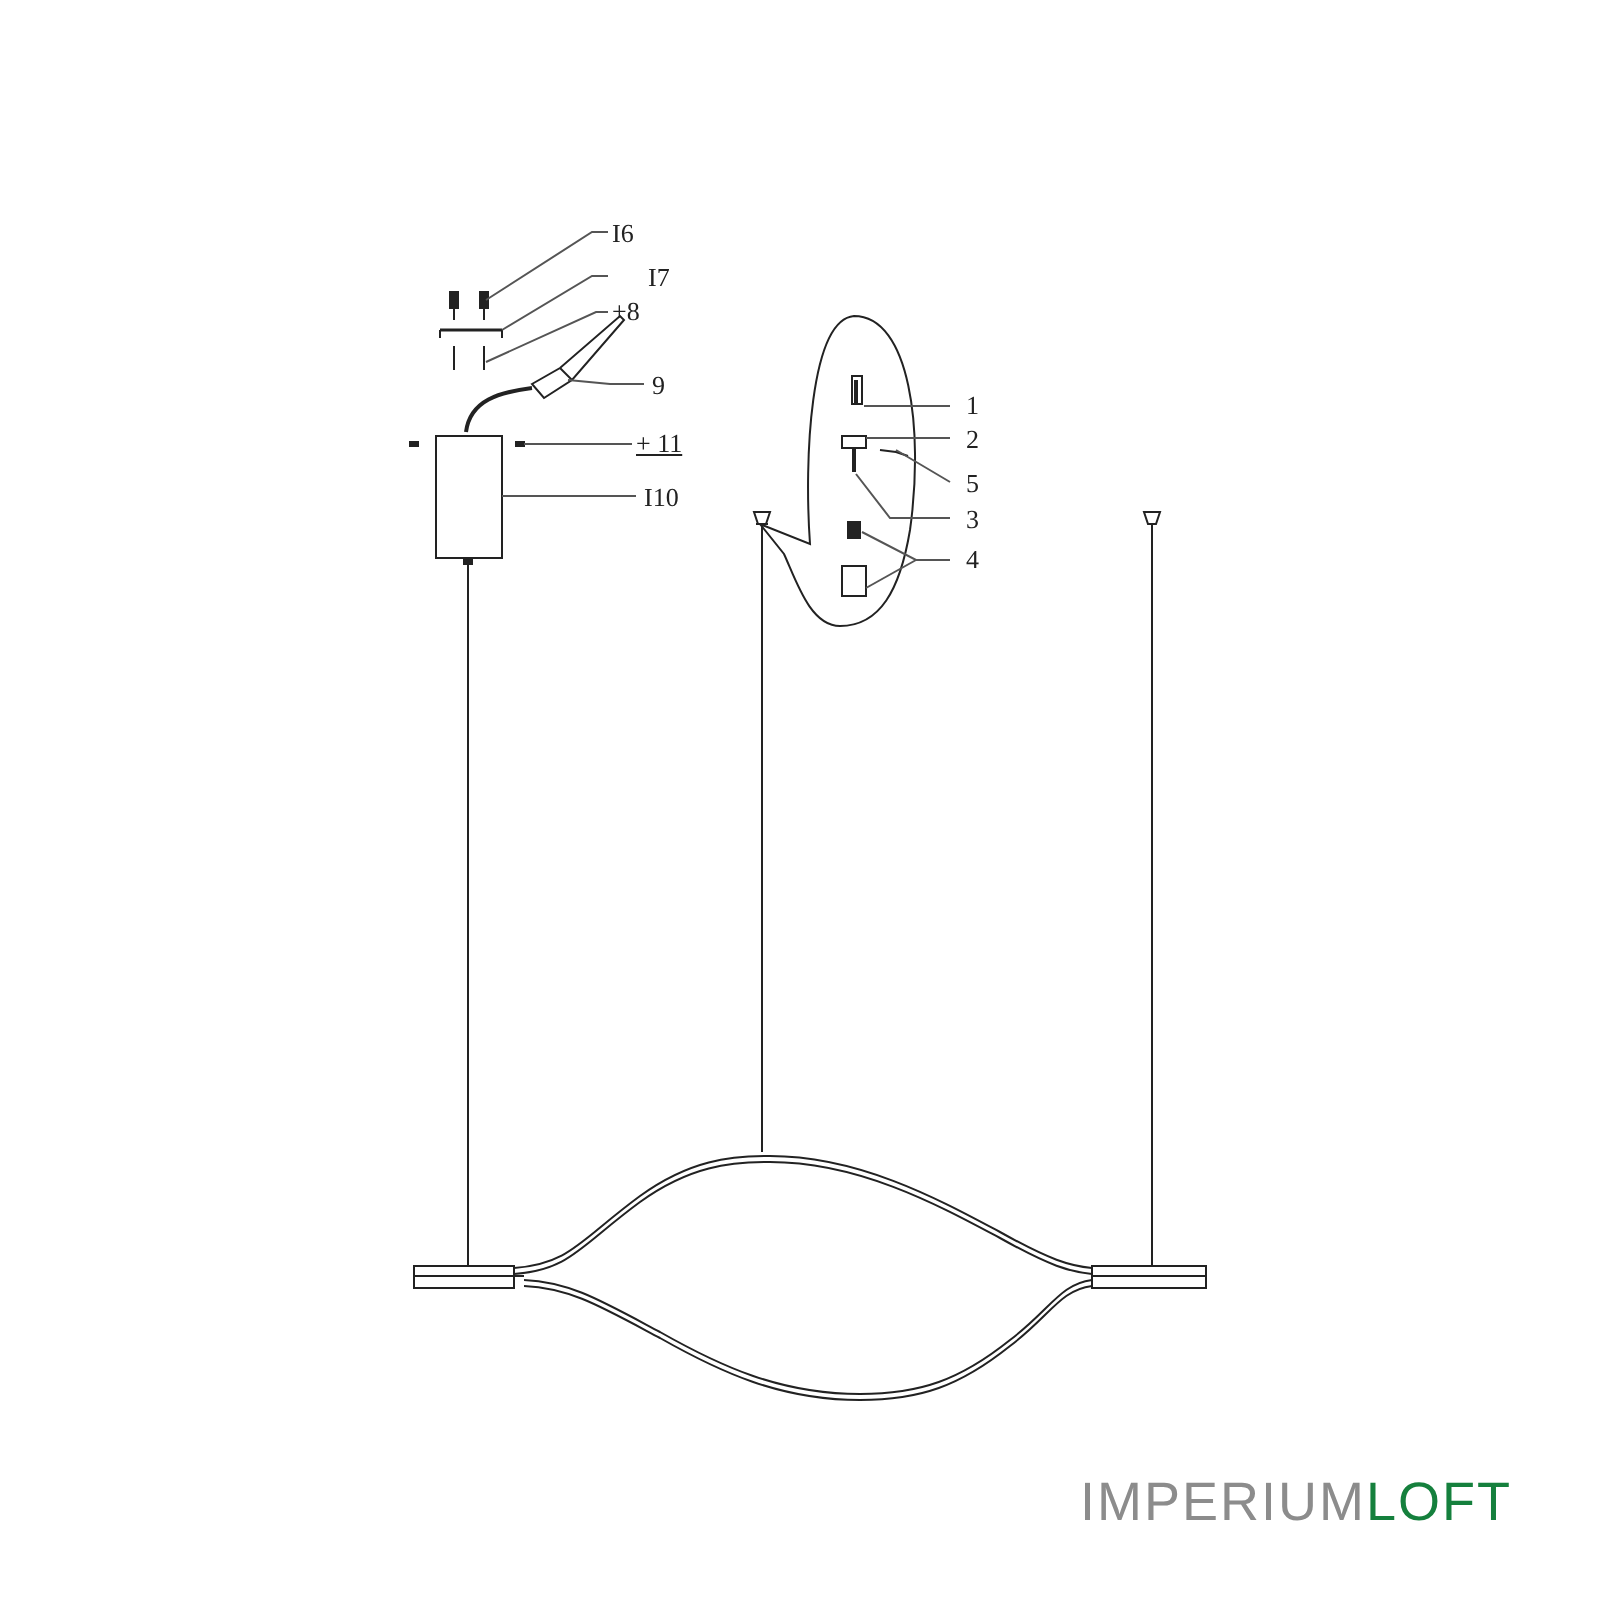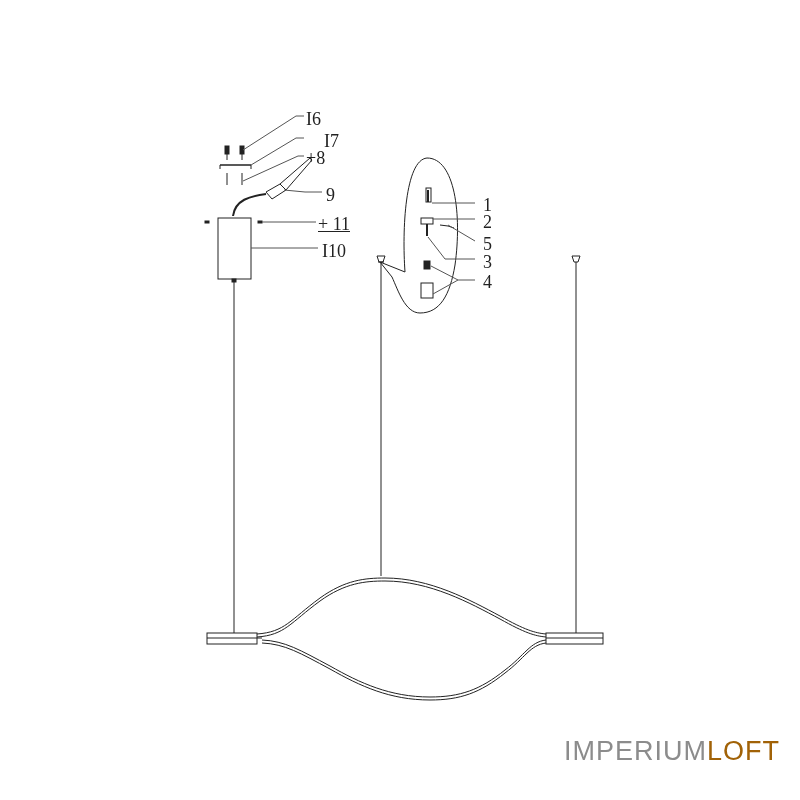--- a/index.html
+++ b/index.html
@@ -1,21 +1,21 @@
 <!DOCTYPE html>
 <html><head>
   <meta charset="utf-8">
   <style>
     html, body { margin: 0; padding: 0; background: #ffffff; }
     body { width: 800px; height: 800px; position: relative; overflow: hidden; font-family: "Liberation Serif", serif; }
     svg.diagram { position: absolute; left: 0; top: 0; }
-    .label { position: absolute; font-family: "Liberation Serif", serif; font-size: 18px; color: #222; line-height: 1; }
+    .label { position: absolute; font-family: "Liberation Serif", serif; font-size: 13px; color: #222; line-height: 1; }
     .brand { position: absolute; left: 540px; top: 736px; font-family: "Liberation Sans", sans-serif; font-size: 27px; letter-spacing: 1px; font-weight: 300; }
-    .brand .a { color: #8c8c8c; margin-left: 24px; }
-    .brand .b { color: #a16207; }
+    .brand .a { color: #8c8c8c; }
+    .brand .b { color: #15803d; }
   </style>
 </head>
 <body>
 
 <svg class="diagram" width="800" height="800" viewBox="0 0 800 800">
   <g stroke="#222" fill="none" stroke-width="1">
 
     <g>
       <rect x="225" y="146" width="4" height="8" fill="#222"></rect>
       <rect x="240" y="146" width="4" height="8" fill="#222"></rect>

